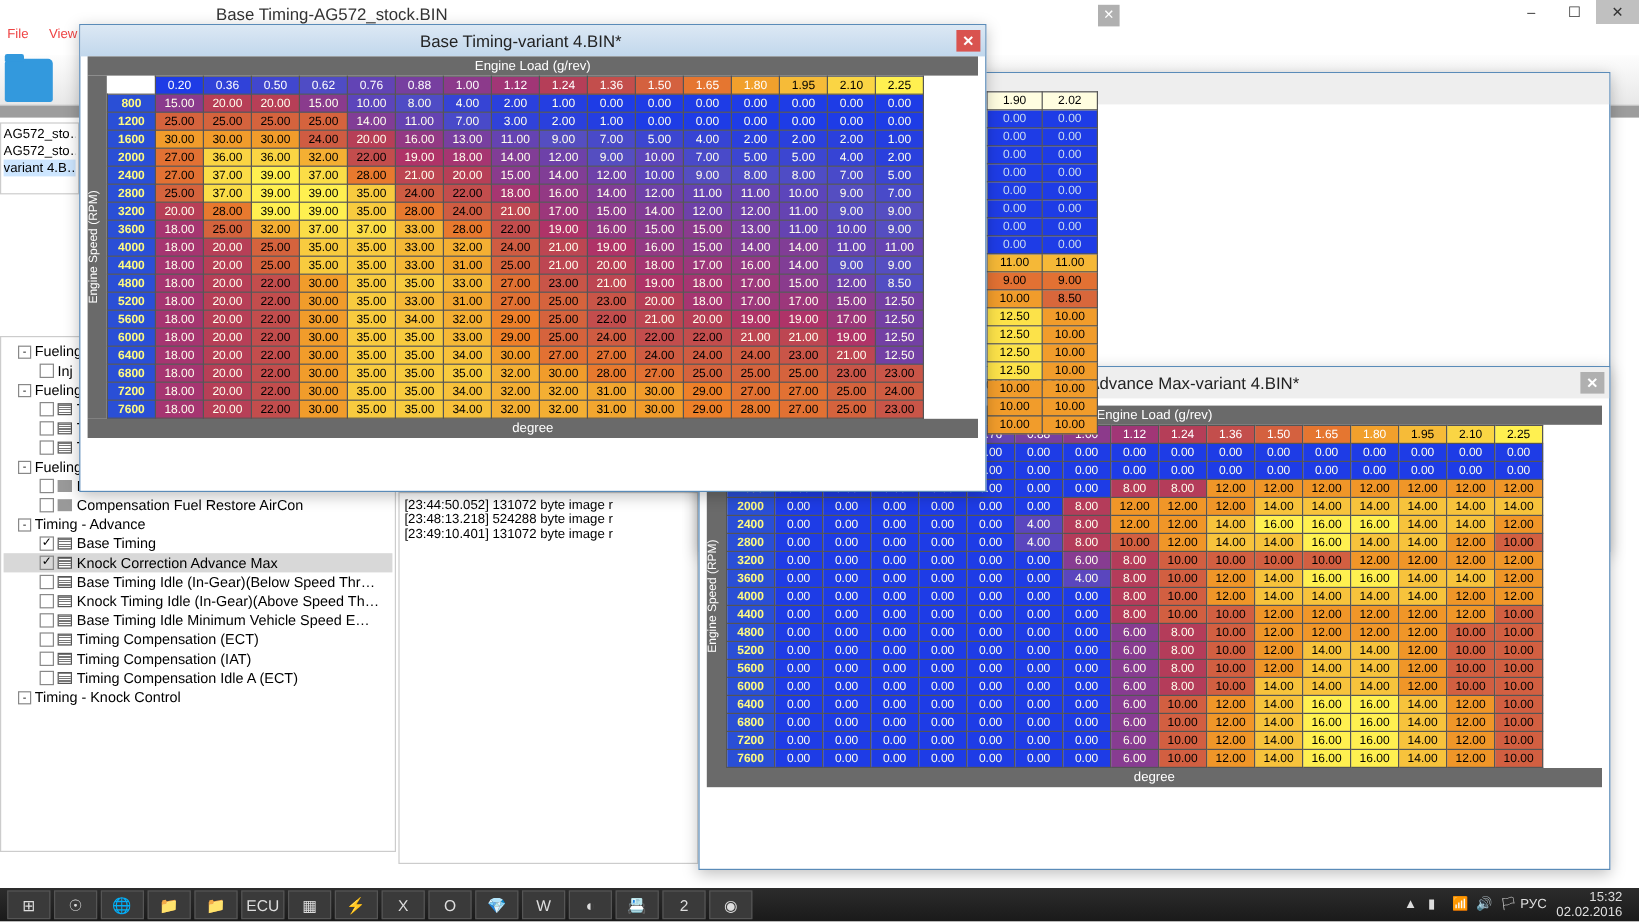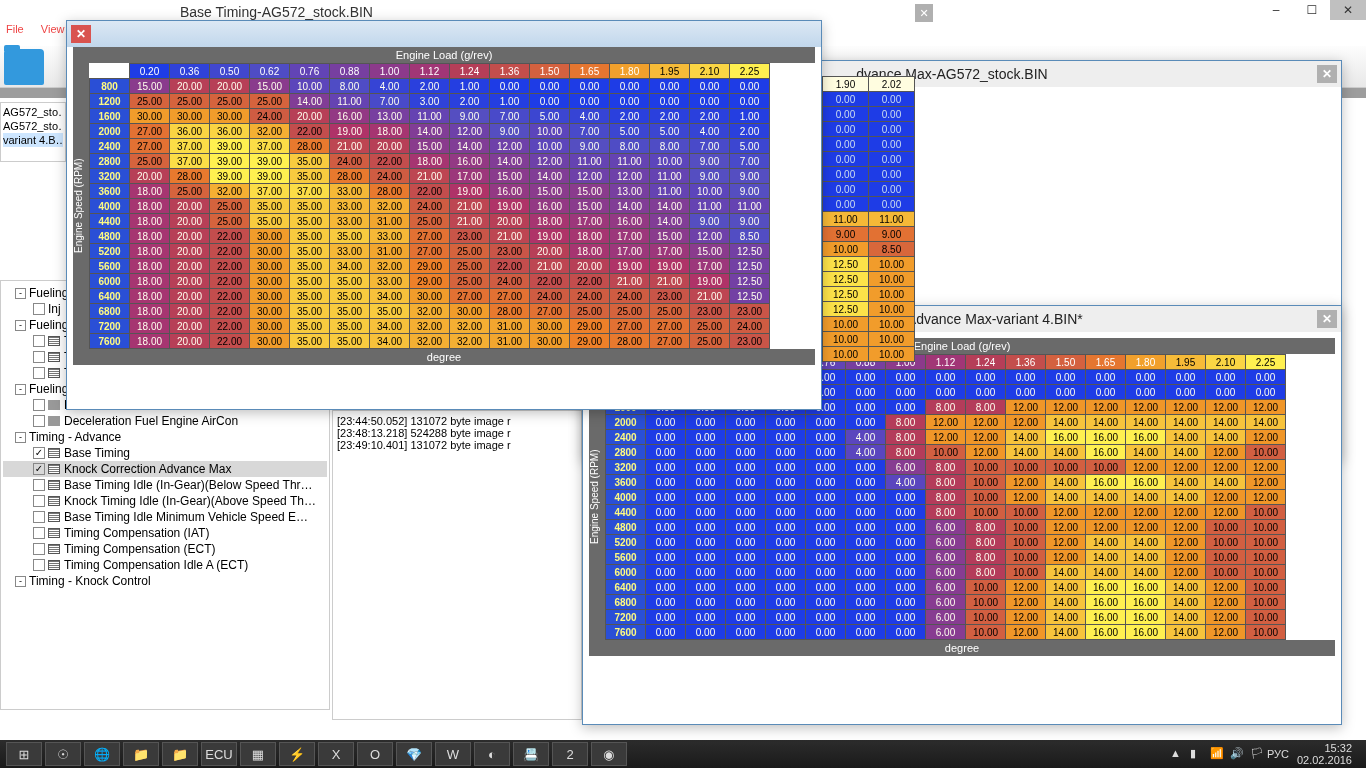--- a/index.html
+++ b/index.html
@@ -133,21 +133,21 @@
         <span>Fueling - Deceleration Control</span>
       </div>
       <div class="tree-row ind2">
         <span class="chk"></span>
         <span class="biico"></span>
         <span>Deceleration Fuel Restore</span>
       </div>
       <div class="tree-row ind2">
         <span class="chk"></span>
         <span class="biico"></span>
-        <span>Deceleration Fuel Engine AirCon</span>
+        <span>Compensation Fuel Restore AirCon</span>
       </div>
       <div class="tree-row ind1">
         <span class="box">-</span>
         <span>Timing - Advance</span>
       </div>
       <div class="tree-row ind2">
         <span class="chk">✓</span>
         <span class="ico"></span>
         <span>Base Timing</span>
       </div>
@@ -167,26 +167,26 @@
         <span>Knock Timing Idle (In-Gear)(Above Speed Th…</span>
       </div>
       <div class="tree-row ind2">
         <span class="chk"></span>
         <span class="ico"></span>
         <span>Base Timing Idle Minimum Vehicle Speed E…</span>
       </div>
       <div class="tree-row ind2">
         <span class="chk"></span>
         <span class="ico"></span>
-        <span>Timing Compensation (IAT)</span>
+        <span>Timing Compensation (ECT)</span>
       </div>
       <div class="tree-row ind2">
         <span class="chk"></span>
         <span class="ico"></span>
-        <span>Timing Compensation (ECT)</span>
+        <span>Timing Compensation (IAT)</span>
       </div>
       <div class="tree-row ind2">
         <span class="chk"></span>
         <span class="ico"></span>
         <span>Timing Compensation Idle A (ECT)</span>
       </div>
       <div class="tree-row ind1">
         <span class="box">-</span>
         <span>Timing - Knock Control</span>
       </div>
@@ -194,21 +194,20 @@
 
   <div class="log" id="log">
       <div>[23:44:50.052] 131072 byte image r</div>
       <div>[23:48:13.218] 524288 byte image r</div>
       <div>[23:49:10.401] 131072 byte image r</div>
     </div>
 </div>
 
 <div class="win backwin0">
   <div class="titlebar">
-      <span class="ttl">dvance Max-AG572_stock.BIN</span>
     <span class="closebtn g">✕</span>
     </div>
 </div>
 
 <div class="win backwin1">
   <div class="titlebar">
       <span class="ttl">ck Correction Advance Max-variant 4.BIN*</span>
     <span class="closebtn g">✕</span>
     </div>
   <div style="padding:6px;">
@@ -735,20 +734,21 @@
         <tr>
           <td style="background:rgb(241,156,43);color:#000">10.00</td>
           <td style="background:rgb(241,156,43);color:#000">10.00</td>
         </tr>
       </tbody>
     </table>
 </div>
 
 <div class="win frontwin">
   <div class="titlebar">
+    <span class="ttl">Base Timing-variant 4.BIN*</span>
     <span class="closebtn">✕</span>
   </div>
   <div style="padding:0 6px;">
     <div class="hdr-load">Engine Load (g/rev)</div>
     <div style="display:flex;">
       <div class="rpm-lbl">Engine Speed (RPM)</div>
       <table class="tbl" id="fronttbl">
           <tbody>
             <tr>
               <td class="rpm-cell" style="background:#fff;border:0"></td>

